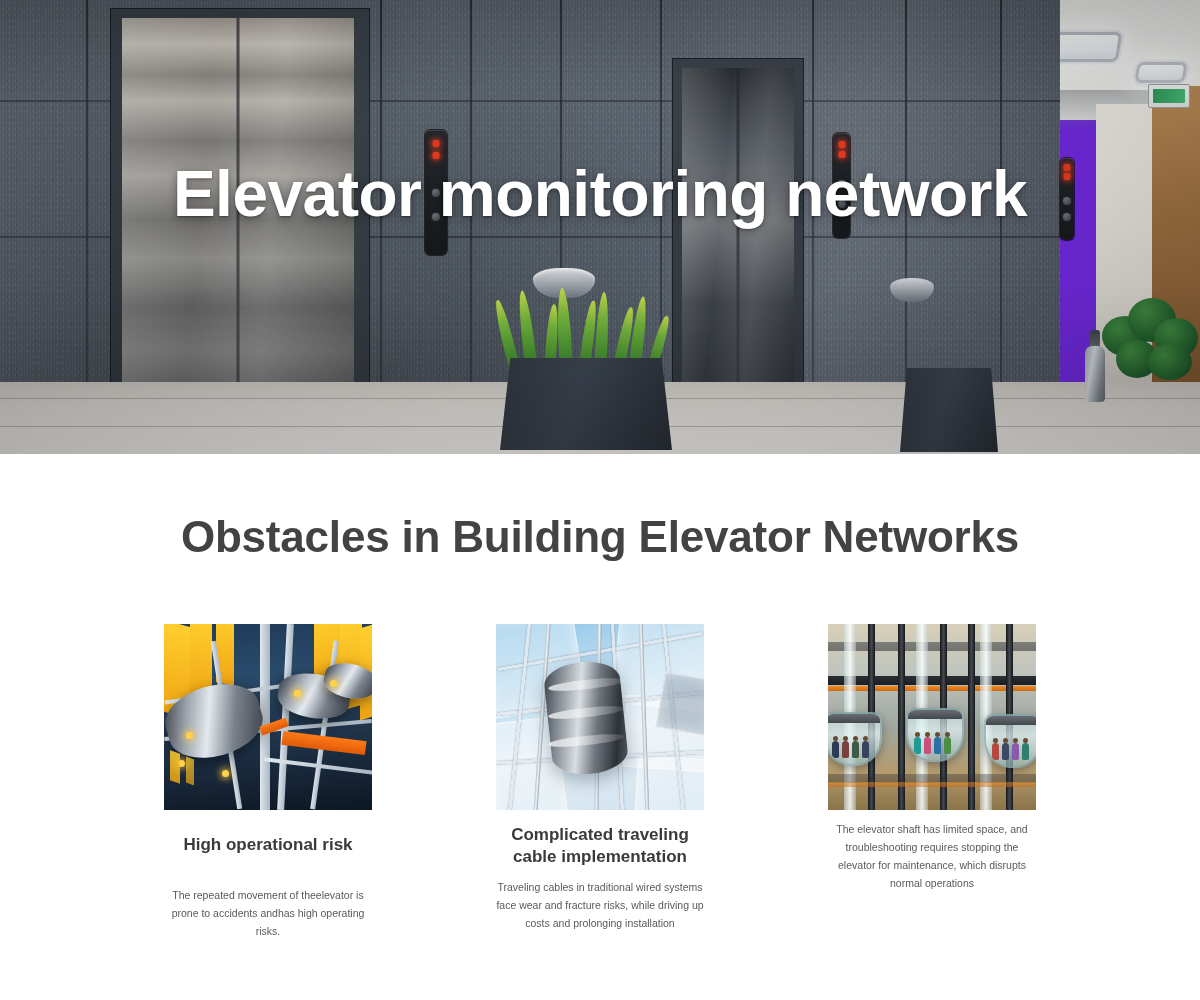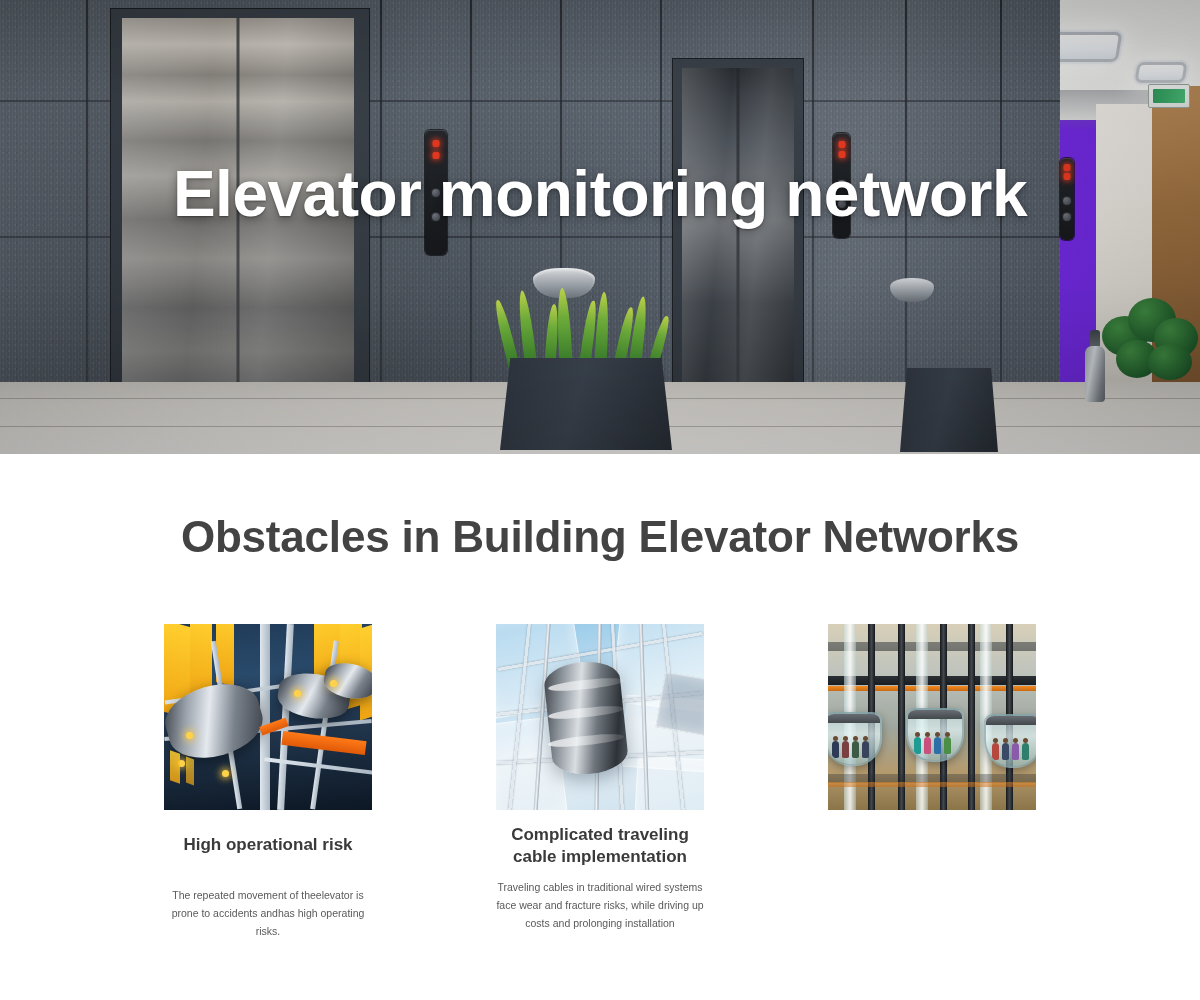--- a/index.html
+++ b/index.html
@@ -603,16 +603,17 @@
             <span class="per" style="left:6px;  background:#b5473f"></span>
             <span class="per" style="left:16px; background:#3a4a66"></span>
             <span class="per" style="left:26px; background:#8a5ba8"></span>
             <span class="per" style="left:36px; background:#2e7f6c"></span>
           </span>
 
           <span class="deck" style="left:0; top:150px; width:208px; opacity:.35"></span>
           <span class="deckO" style="left:0; top:158px; width:208px; opacity:.5"></span>
         </div>
       </div>
+      <p class="card-body">The elevator shaft has limited space, and troubleshooting requires stopping the elevator for maintenance, which disrupts normal operations</p>
     </div>
 
   </div>
 </div>
 
 </body></html>

